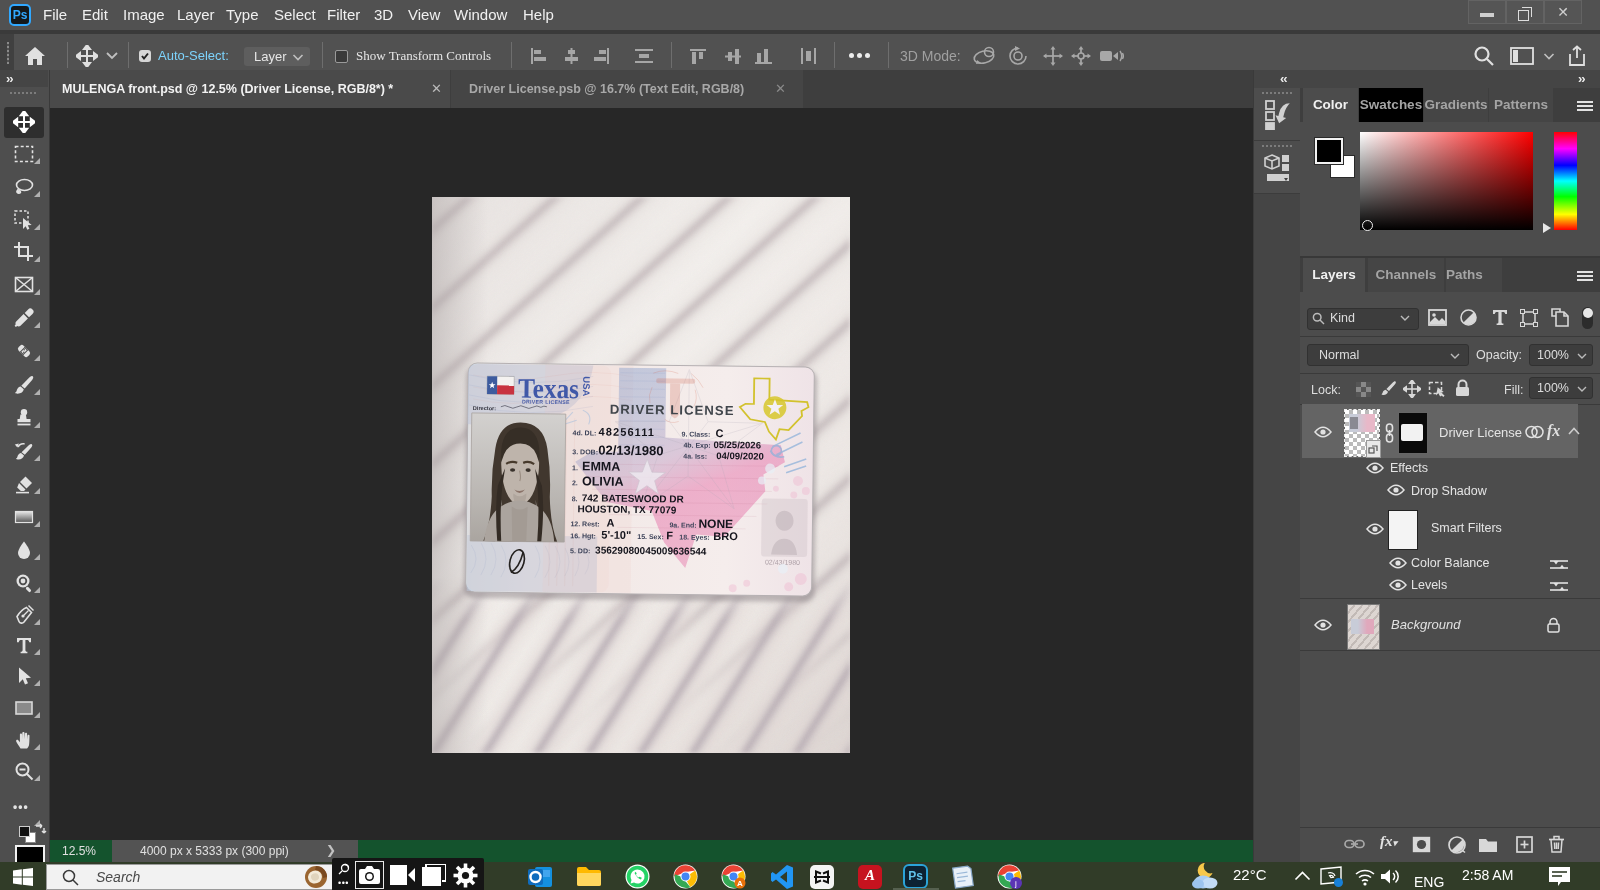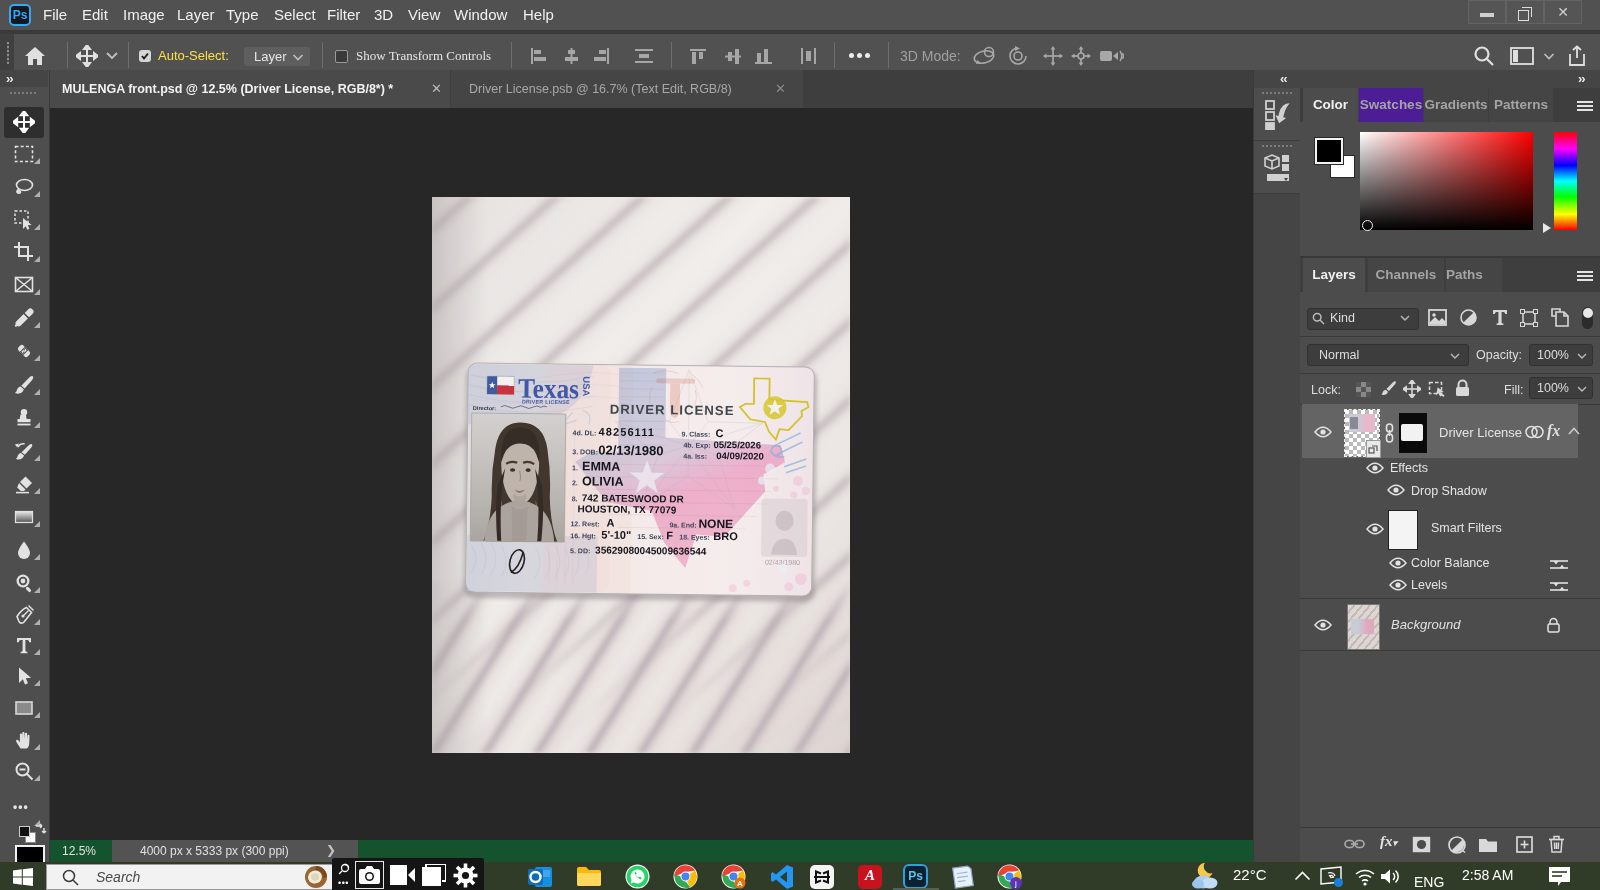--- a/index.html
+++ b/index.html
@@ -64,21 +64,21 @@
     </svg>
   <svg class="ico" style="left:105px;top:18px;" width="14" height="8" viewBox="0 0 14 8">
       <path d="M2 1 L7 6 L12 1" stroke="#c0c0c0" stroke-width="1.8" fill="none"></path>
     </svg>
   <div class="vdiv" style="left:128px;"></div>
 
   <div class="abs" style="left:139px;top:16px;width:12px;height:12px;background:#d6d6d6;border-radius:3px;"></div>
   <svg class="ico" style="left:140px;top:17px;" width="10" height="10" viewBox="0 0 10 10">
       <path d="M2 5 L4 7.5 L8 2.5" stroke="#222" stroke-width="2" fill="none"></path>
     </svg>
-  <div class="abs" style="left:158px;top:9px;height:26px;line-height:26px;color:#fde047;font-size:13px;">Auto-Select:</div>
+  <div class="abs" style="left:158px;top:9px;height:26px;line-height:26px;color:#7dd3fc;font-size:13px;">Auto-Select:</div>
   <div class="abs" style="left:244px;top:13px;width:66px;height:19px;background:#5e5e5e;border-radius:3px;color:#e6e6e6;font-size:13px;line-height:19px;padding-left:10px;box-sizing:border-box;">Layer</div>
   <svg class="ico" style="left:292px;top:20px;" width="12" height="7" viewBox="0 0 12 7">
       <path d="M1.5 1 L6 5.5 L10.5 1" stroke="#c0c0c0" stroke-width="1.6" fill="none"></path>
     </svg>
   <div class="vdiv" style="left:322px;"></div>
 
   <div class="abs" style="left:335px;top:16px;width:11px;height:11px;background:#3a3a3a;border:1px solid #9a9a9a;border-radius:2px;"></div>
   <div class="abs" style="left:356px;top:9px;height:26px;line-height:26px;color:#e6e6e6;font-size:13px;font-family:Liberation Serif, serif;">Show Transform Controls</div>
   <div class="vdiv" style="left:511px;"></div>
 
@@ -420,21 +420,21 @@
   <svg class="ico" style="left:33px;top:753px;" width="14" height="13" viewBox="0 0 14 13">
       <path d="M3 3 H9 M9 3 L7 1 M9 3 L7 5 M11 5 V10 M11 10 L9 8 M11 10 L13 8" stroke="#e2e2e2" stroke-width="1.4" fill="none"></path>
     </svg>
   <div class="abs" style="left:15px;top:775px;width:26px;height:17px;background:#000;border:2px solid #f0f0f0;"></div>
 </div>
 <div class="abs" id="tabbar">
   <div class="abs" style="left:0;top:0;width:400px;height:38px;background:#4a4a4a;"></div>
   <div class="abs" style="left:12px;top:0;height:38px;line-height:38px;color:#f2f2f2;font-size:12.5px;font-weight:bold;">MULENGA front.psd @ 12.5% (Driver License, RGB/8*) *</div>
   <div class="abs" style="left:381px;top:0;height:38px;line-height:37px;color:#bbb;font-size:13px;">✕</div>
   <div class="abs" style="left:401px;top:0;width:352px;height:38px;background:#454545;"></div>
-  <div class="abs" style="left:419px;top:0;height:38px;line-height:38px;color:#a8a8a8;font-size:12.5px;font-weight:normal;">Driver License.psb @ 16.7% (Text Edit, RGB/8)</div>
+  <div class="abs" style="left:419px;top:0;height:38px;line-height:38px;color:#a8a8a8;font-size:12.5px;font-weight:bold;">Driver License.psb @ 16.7% (Text Edit, RGB/8)</div>
   <div class="abs" style="left:725px;top:0;height:38px;line-height:37px;color:#8a8a8a;font-size:13px;">✕</div>
 </div>
 <div class="abs" id="canvas">
   <div class="abs" style="left:382px;top:89px;width:418px;height:556px;"><svg width="418" height="556" viewBox="0 0 418 556">
 <defs>
   <linearGradient id="fabA" x1="0" y1="0" x2="1" y2="1">
     <stop offset="0" stop-color="#e4dfdd"></stop>
             <stop offset="0.4" stop-color="#f1eeeb"></stop>
     <stop offset="0.75" stop-color="#eae4e1"></stop>
             <stop offset="1" stop-color="#d8d0cd"></stop>
@@ -689,21 +689,21 @@
         </g>
         <path d="M21 25 l4 0 l-2 3 Z" fill="#404040"></path>
       </svg>
   </div>
 </div>
 <div class="abs" id="rightpanels">
   <div class="abs" style="left:278px;top:1px;color:#ececec;font-size:13px;letter-spacing:-1px;font-weight:bold;">››</div>
 
   <div class="abs" style="left:0;top:18px;width:300px;height:34px;background:#3e3e3e;"></div>
   <div class="abs" style="left:3px;top:18px;width:55px;height:34px;background:#4c4c4c;color:#f0f0f0;font-size:13.5px;font-weight:bold;text-align:center;line-height:34px;">Color</div>
-  <div class="abs" style="left:59px;top:18px;width:64px;height:34px;background:#4c1d95;color:#a4a4a4;font-size:13.5px;font-weight:bold;text-align:center;line-height:34px;">Swatches</div>
+  <div class="abs" style="left:59px;top:18px;width:64px;height:34px;background:#000000;color:#a4a4a4;font-size:13.5px;font-weight:bold;text-align:center;line-height:34px;">Swatches</div>
   <div class="abs" style="left:124px;top:18px;width:64px;height:34px;background:#454545;color:#a4a4a4;font-size:13.5px;font-weight:bold;text-align:center;line-height:34px;overflow:hidden;">Gradients</div>
   <div class="abs" style="left:189px;top:18px;width:64px;height:34px;background:#454545;color:#a4a4a4;font-size:13.5px;font-weight:bold;text-align:center;line-height:34px;">Patterns</div>
   <div class="abs" style="left:277px;top:31px;width:16px;height:2px;background:#e2e2e2;box-shadow:0 4px 0 #e2e2e2,0 8px 0 #e2e2e2;"></div>
   <div class="abs" style="left:0;top:52px;width:300px;height:134px;background:#4c4c4c;"></div>
   <div class="abs" style="left:60px;top:62px;width:173px;height:98px;background:linear-gradient(to bottom,rgba(0,0,0,0) 0%,#000 100%),linear-gradient(to right,#fff 0%,#f00 100%);"></div>
   <div class="abs" style="left:62px;top:150px;width:9px;height:9px;border:1.5px solid #eee;border-radius:50%;"></div>
   <div class="abs" style="left:254px;top:62px;width:23px;height:98px;background:linear-gradient(to bottom,#f00 0%,#f0f 17%,#00f 34%,#0ff 50%,#0f0 66%,#ff0 84%,#f00 100%);"></div>
   <svg class="ico" style="left:241px;top:151px;" width="12" height="14" viewBox="0 0 12 14">
       <path d="M2 2 L10 7 L2 12 Z" fill="#e8e8e8"></path>
     </svg>

